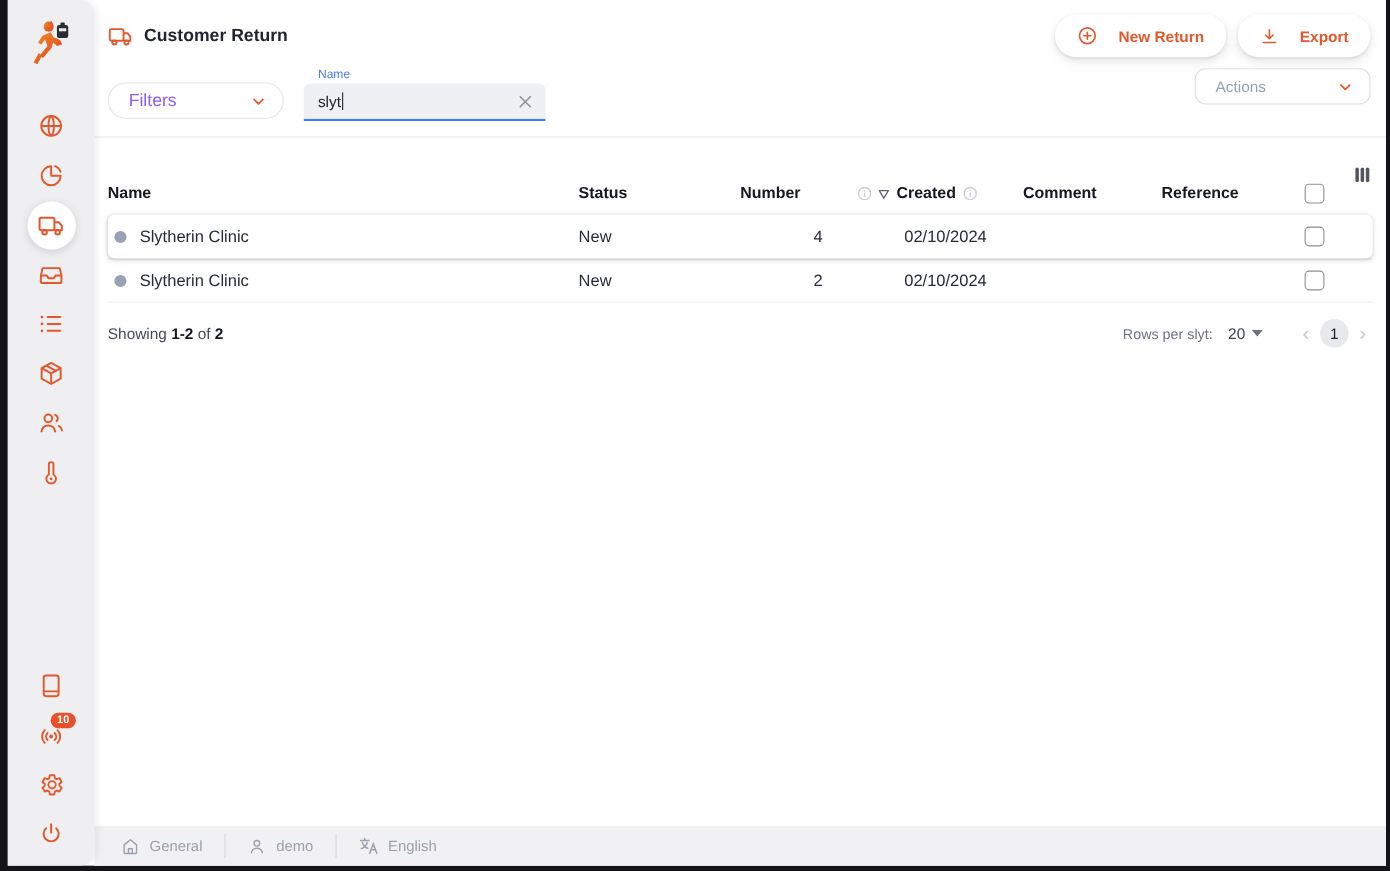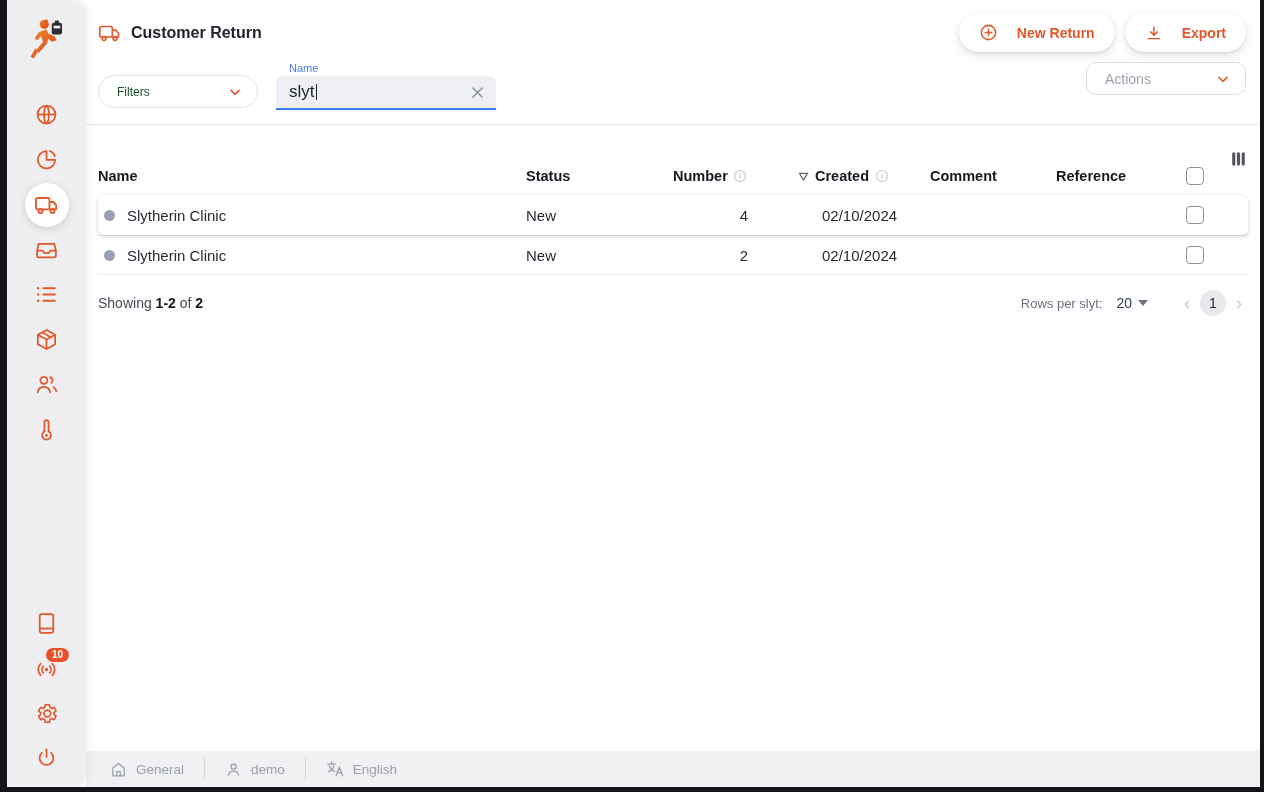--- a/index.html
+++ b/index.html
@@ -27,40 +27,40 @@
   .topbar { display:flex; align-items:center; justify-content:space-between; padding:13px 14px 6px 12px; }
   .page-title { display:flex; align-items:center; gap:9px; font-size:16px; font-weight:700; color:#20242e; }
   .top-actions { display:flex; gap:10px; }
   .pill-btn { display:flex; align-items:center; gap:19px; background:#fff; border:none; border-radius:20px;
               padding:10px 20px; font-size:14px; font-weight:700; color:#e2582b; font-family:inherit;
               box-shadow:0 1px 3px rgba(0,0,0,0.10), 0 4px 10px rgba(0,0,0,0.10); cursor:pointer; }
 
   .filter-row { display:flex; align-items:flex-start; padding:4px 14px 14px 12px; position:relative; }
   .filters-dd { display:flex; align-items:center; justify-content:space-between; width:160px; height:33px;
                 border:1px solid #e3e4e8; border-radius:17px; background:#fff; padding:0 14px 0 18px;
-                color:#14532d; font-size:12px; margin-top:13px; cursor:pointer; }
+                color:#8b5cf6; font-size:16px; margin-top:13px; cursor:pointer; }
   .name-field { margin-left:18px; width:220px; position:relative; }
   .name-field .field-label { font-size:11px; color:#4a7df0; display:block; margin:0 0 2px 13px; }
   .name-input-box { background:#eef0f3; border-radius:6px 6px 0 0; border-bottom:2px solid #3b7df6;
                     height:34px; display:flex; align-items:center; padding:0 10px 0 13px; cursor:text; }
-  .name-input-box .val { font-size:17px; color:#20242e; }
+  .name-input-box .val { font-size:14px; color:#20242e; }
   .caret { display:inline-block; width:1px; height:16px; background:#20242e; margin-left:1px; animation:blink 1s steps(1) infinite; }
   @keyframes blink { 50% { opacity:0; } }
   .clear-x { margin-left:auto; cursor:pointer; display:flex; }
   .actions-dd { margin-left:auto; display:flex; align-items:center; justify-content:space-between; width:160px; height:33px;
                 border:1px solid #dcdee3; border-radius:10px; background:#fff; padding:0 14px 0 18px;
                 color:#9aa1ad; font-size:14px; cursor:pointer; }
   .divider { height:1px; background:#e9e9ec; width:100%; }
 
   
   .table-wrap { padding:0 12px; }
   .tgrid { display:grid; grid-template-columns:428px 147px 120px 137px 126px 130px 32px 30px; align-items:center; }
   .thead { margin-top:32px; height:38px; font-size:14.5px; font-weight:700; color:#14181f; }
   .th { display:flex; align-items:center; gap:5px; }
-  .th.num-h { padding-left:0; }
+  .th.num-h { padding-left:0;justify-content:space-between; }
   .th.created-h { padding-left:5px; gap:6px; }
   .trow { height:40px; font-size:15px; color:#262b34; border-top:1px solid #ebecee; background:#fff; }
   .trow.elevated { border-top:none; border-radius:6px; box-shadow:0 0 2px rgba(0,0,0,0.10), 0 2px 5px rgba(0,0,0,0.13); position:relative; z-index:1; }
   .trow:last-child { border-bottom:1px solid #ebecee; }
   .cell-name { display:flex; align-items:center; gap:12px; padding-left:6px; }
   .dot { width:11px; height:11px; border-radius:50%; background:#9aa0b5; flex:0 0 11px; }
   .cell-number { text-align:right; padding-right:45px; }
   .cell-created { padding-left:29px; }
   .cb { width:18px; height:18px; border:1.5px solid #8b8f98; border-radius:4px; background:#fff; cursor:pointer; }
   .col-icon-cell { display:flex; justify-content:flex-end; align-self:start; margin-top:-8px; cursor:pointer; }

